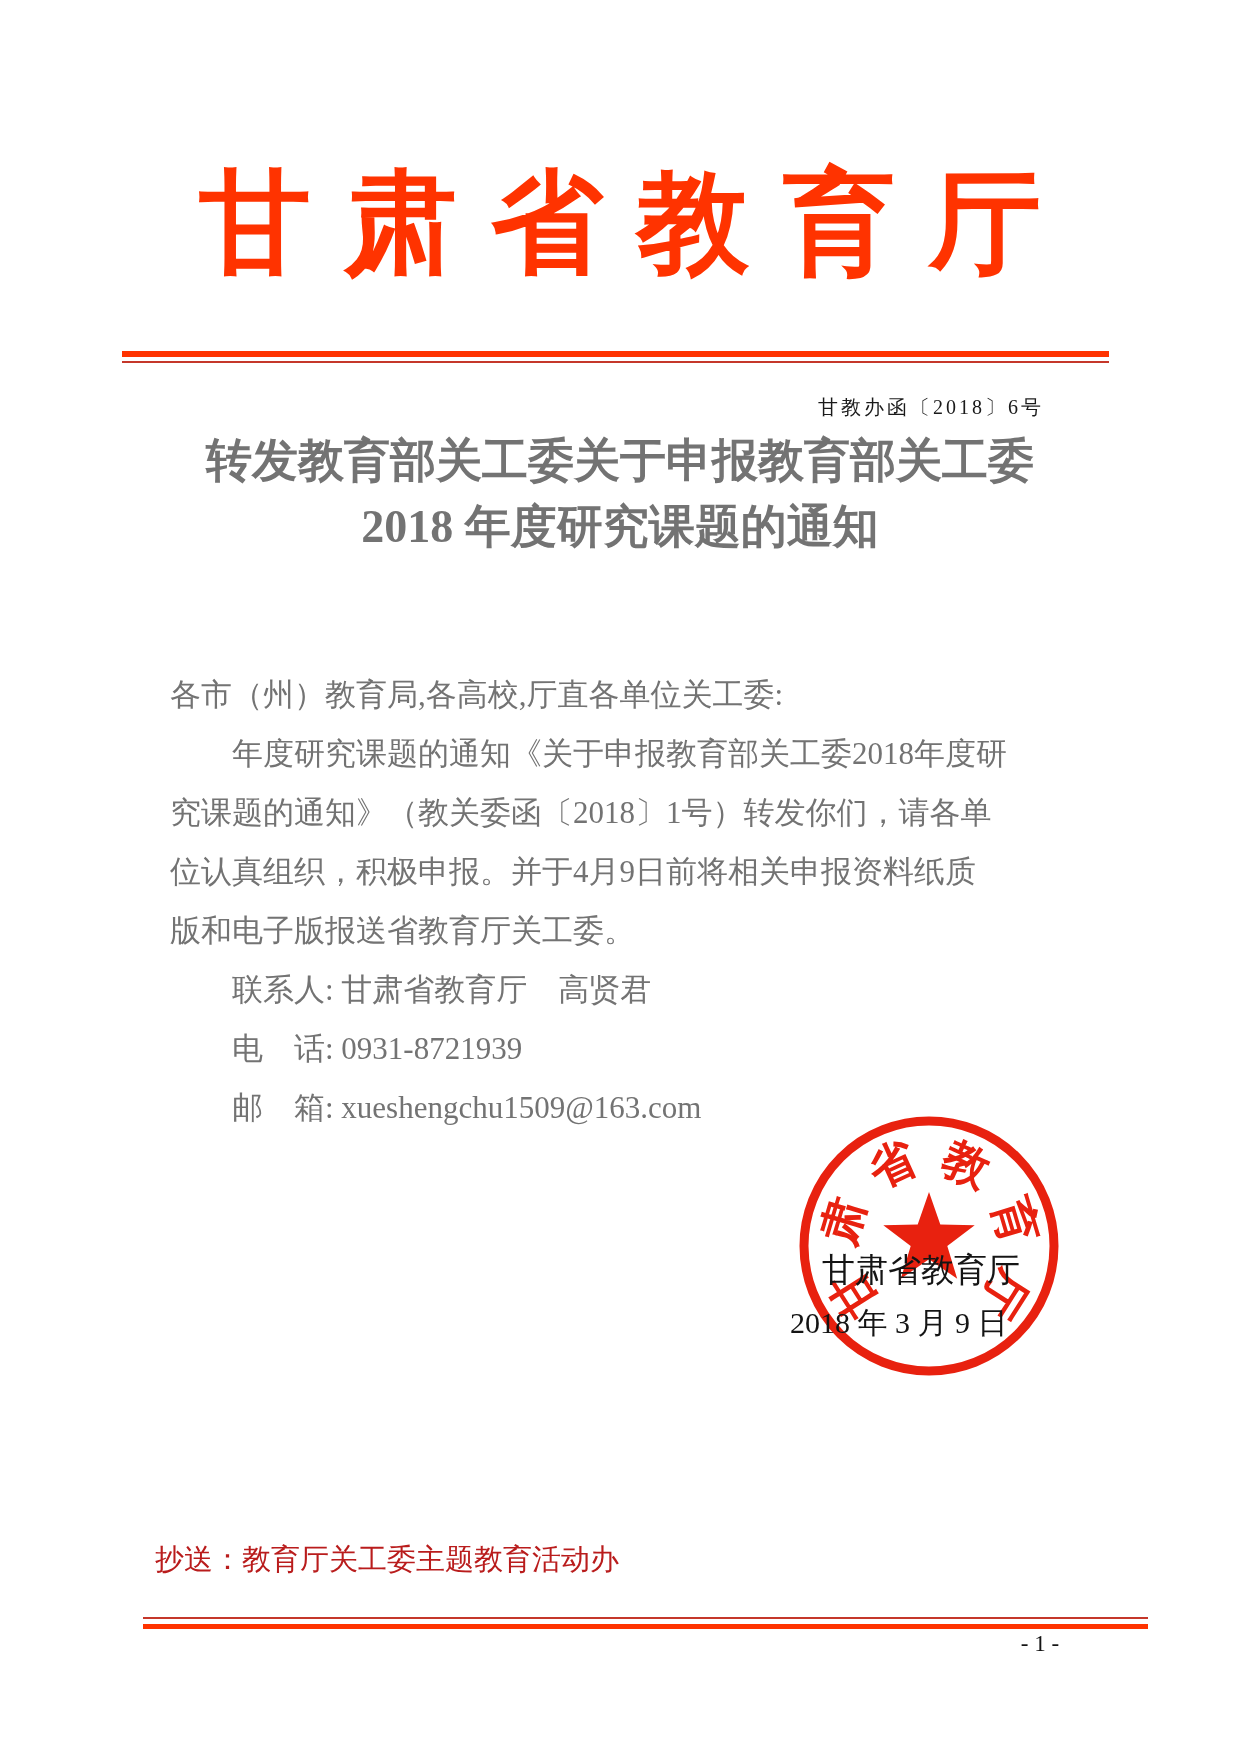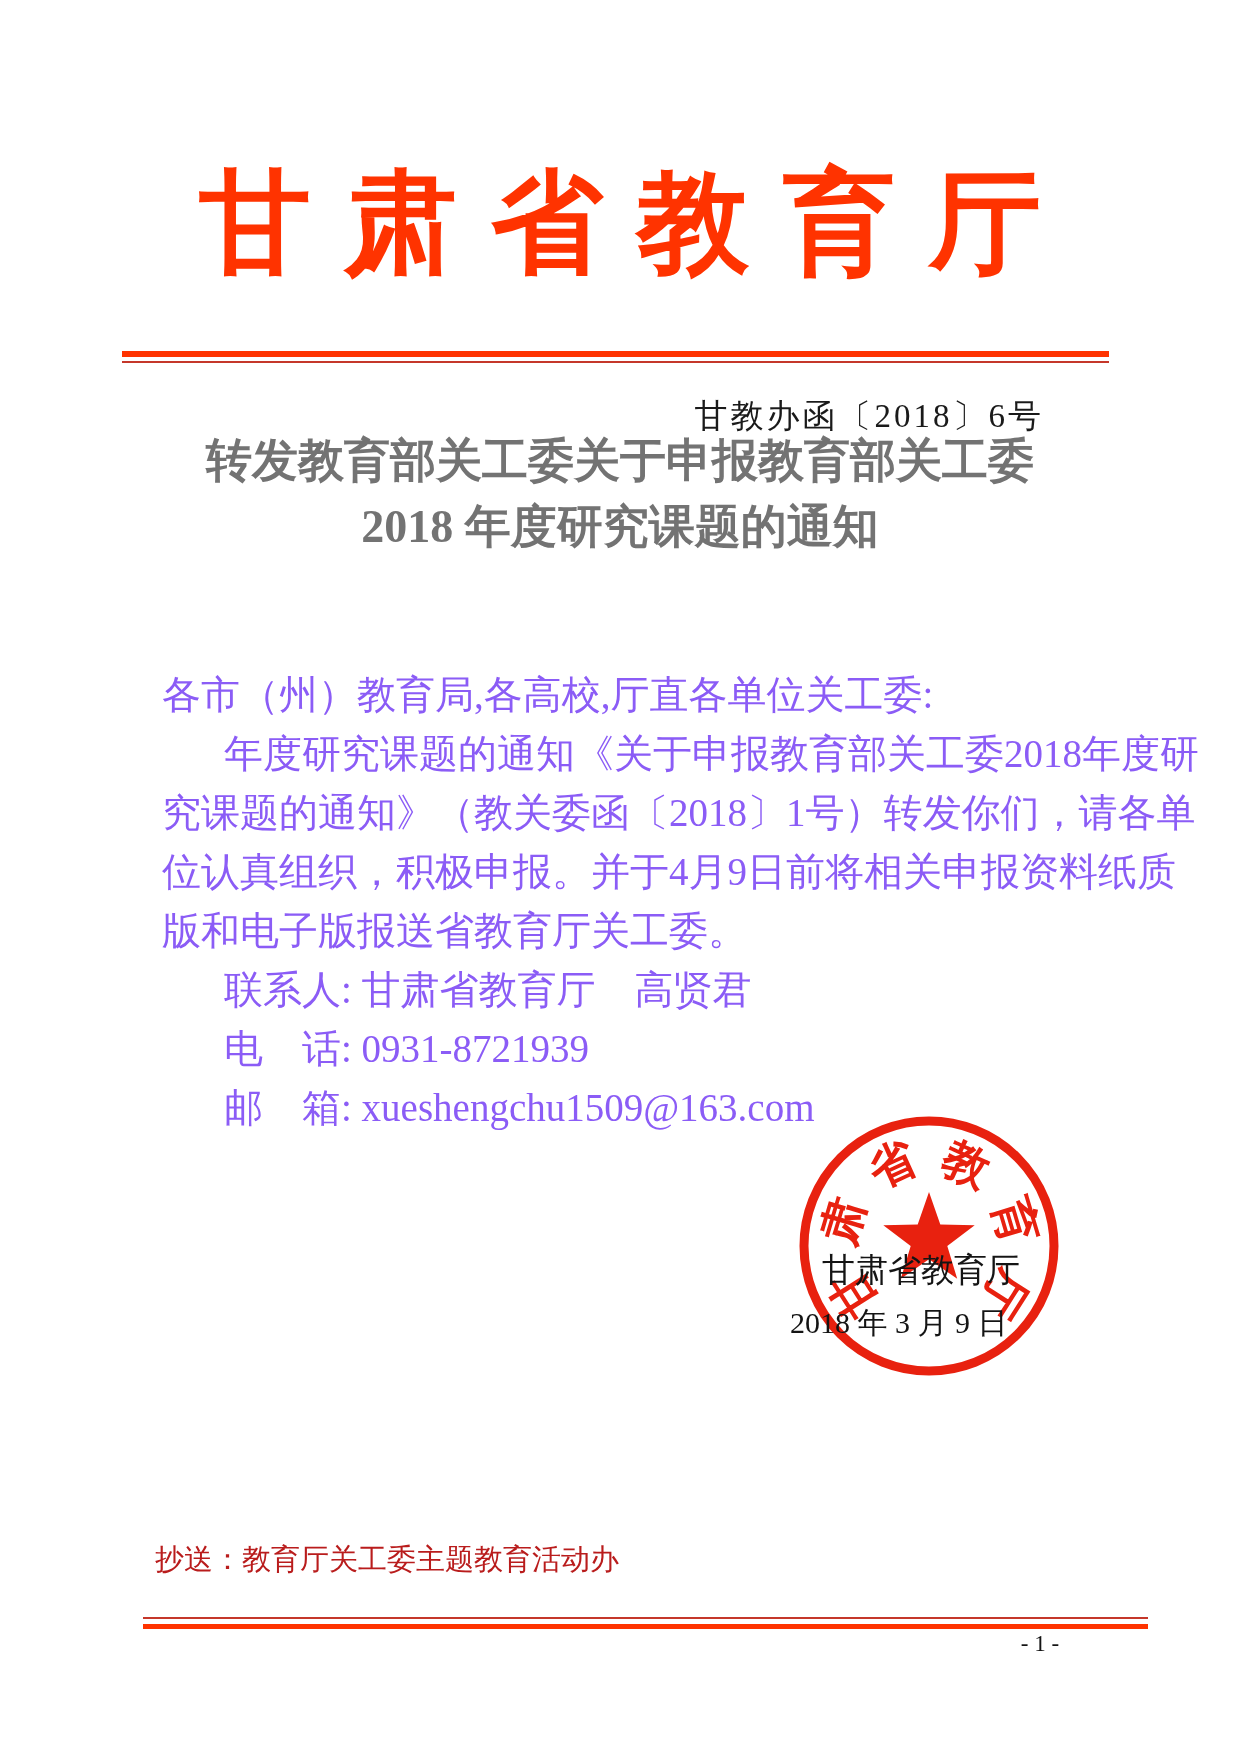--- a/index.html
+++ b/index.html
@@ -26,39 +26,39 @@
     line-height: 150px;
     white-space: nowrap;
   }
   .rule-top { position: absolute; left: 122px; top: 351px; width: 987px; }
   .rule-top .thick { height: 6px; background: #ff3300; }
   .rule-top .gap { height: 4px; }
   .rule-top .thin { height: 2px; background: #c5372a; }
   .doc-number {
     position: absolute;
     top: 394px; right: 196px;
-    font-size: 33px;
+    font-size: 20px;
     letter-spacing: 3px;
     white-space: nowrap;
   }
   .doc-title {
     position: absolute;
     top: 428px; left: 0; width: 100%;
     text-align: center;
     font-size: 46px;
     font-weight: bold;
     line-height: 66px;
     color: #737373;
   }
   .body-text {
     position: absolute;
-    left: 162px; top: 665px; width: 910px;
-    font-size: 39px;
+    left: 170px; top: 665px; width: 910px;
+    font-size: 31px;
     line-height: 59px;
-    color: #8b5cf6;
+    color: #737373;
   }
   .body-text .line { white-space: pre; height: 59px; }
   .body-text .indent { padding-left: 62px; }
   .seal {
     position: absolute;
     left: 795px; top: 1112px;
     width: 268px; height: 268px;
     z-index: 1;
   }
   .sign-org {

